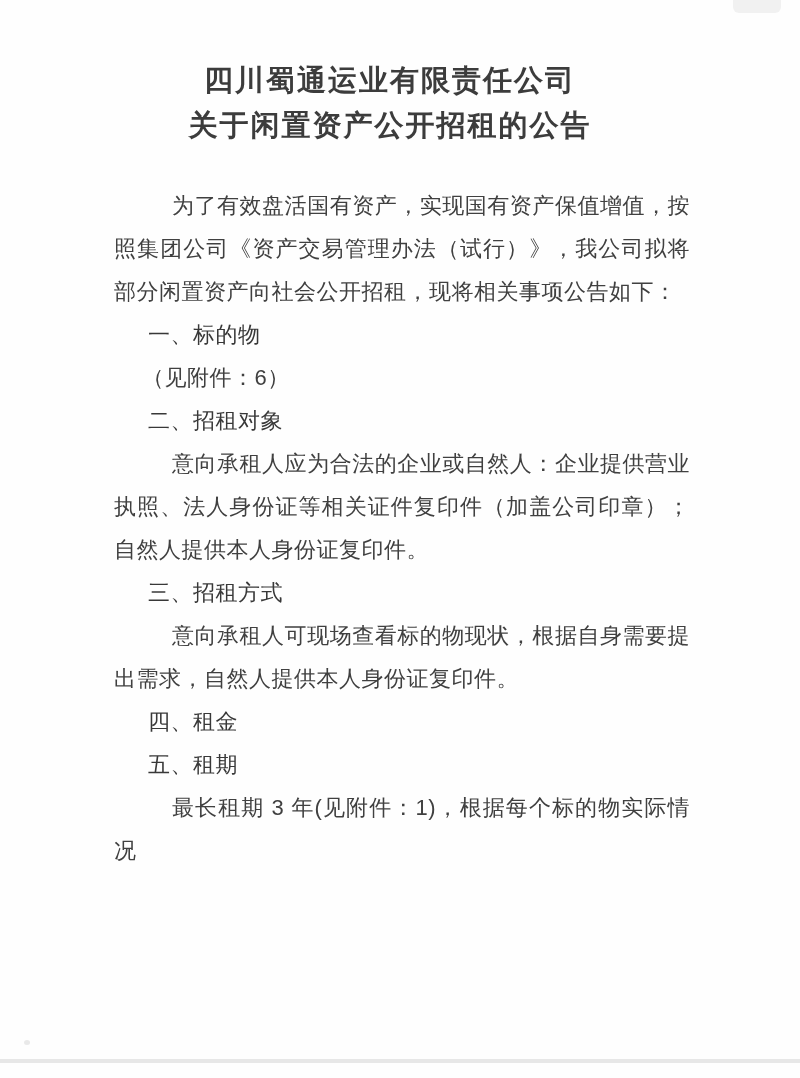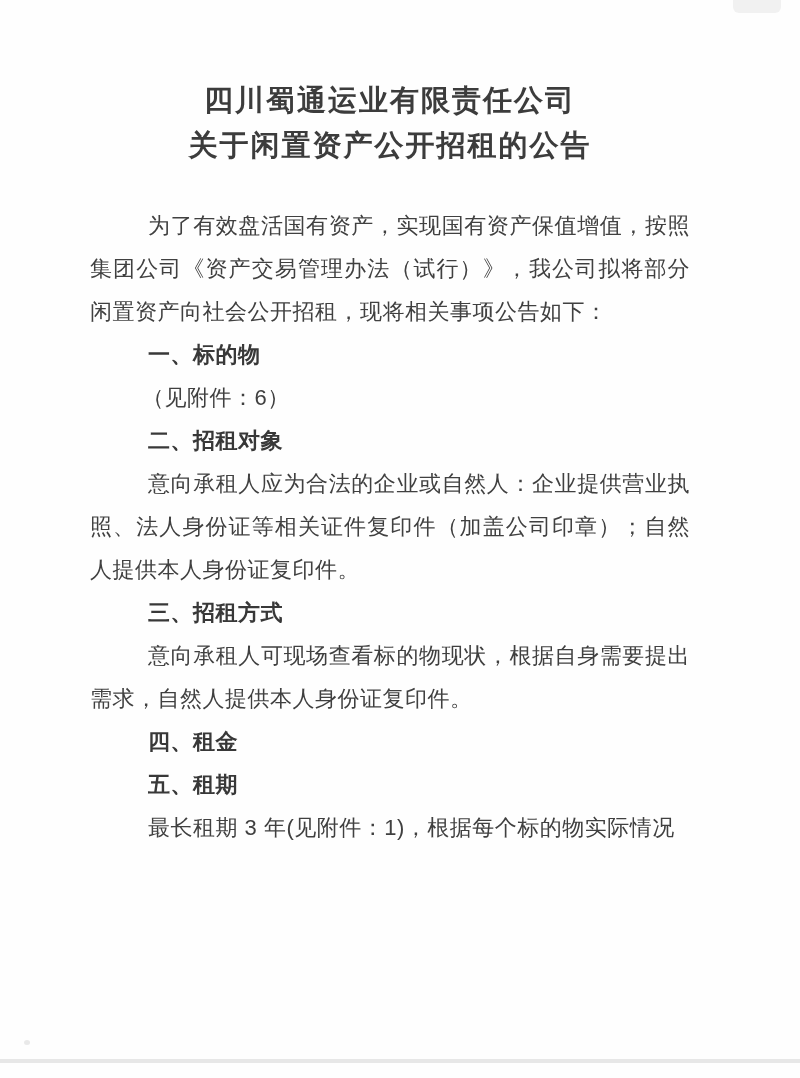--- a/index.html
+++ b/index.html
@@ -44,21 +44,21 @@
     position: absolute;
     top: 1059px;
     left: 0;
     width: 800px;
     height: 4px;
     background: #e7e7e7;
   }
 
   .content {
     position: absolute;
-    top: 78px;
+    top: 58px;
     left: 90px;
     width: 600px;
   }
 
   .doc-title {
     text-align: center;
     font-size: 29px;
     line-height: 45px;
     font-weight: 600;
     letter-spacing: 2px;
@@ -72,24 +72,25 @@
   .body-line {
     font-size: 22px;
     line-height: 43px;
     letter-spacing: 0.5px;
     color: #404040;
   }
 
   .para {
     text-align: justify;
     text-indent: 58px;
+    margin-left: 24px;
   }
 
   .section-heading {
-    font-weight: bold;
+    font-weight: normal;
     text-indent: 58px;
     color: #383838;
   }
 
   .attachment-line {
     text-indent: 52px;
   }
 </style>
 </head>
 <body>

